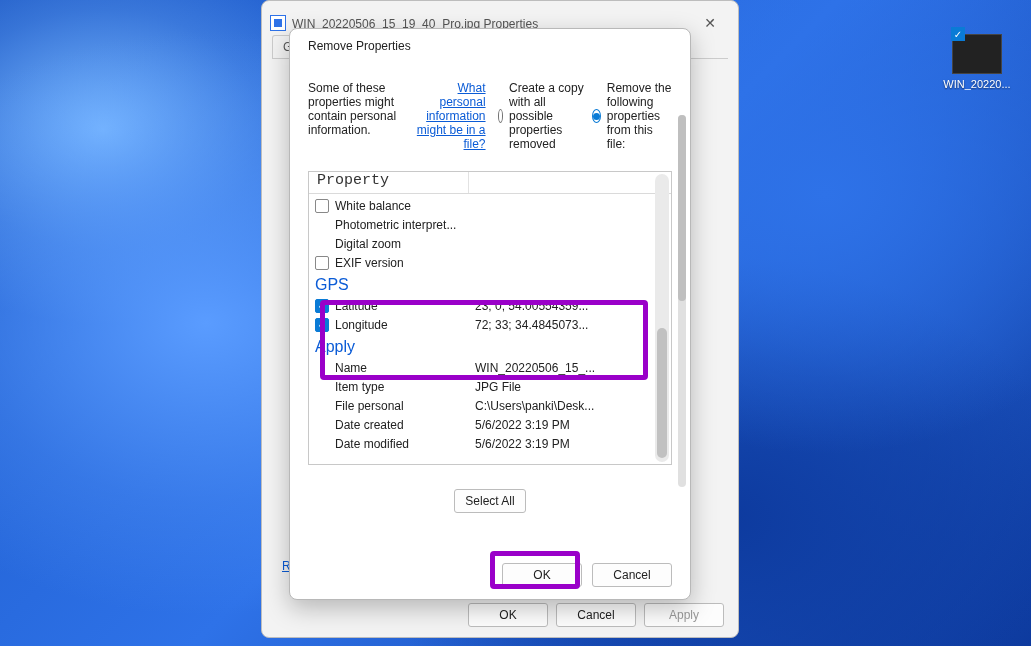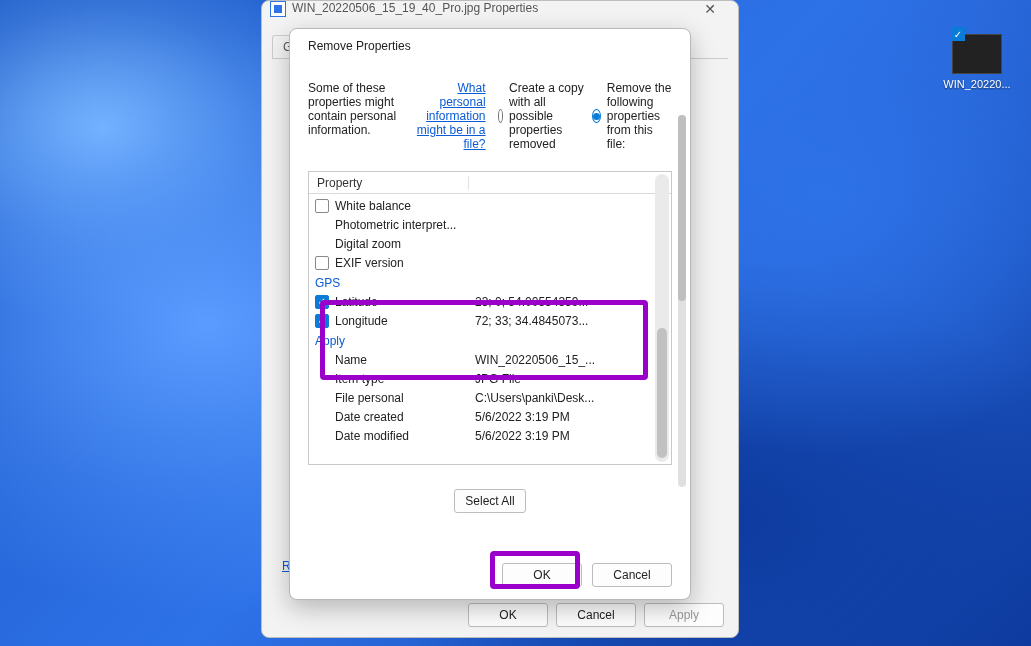--- a/index.html
+++ b/index.html
@@ -46,21 +46,21 @@
 .parent-window {
   position: absolute;
   left: 261px; top: 0px;
   width: 478px; height: 638px;
   background: #f3f3f3;
   border: 1px solid #bdbdbd;
   border-radius: 8px;
   display: flex; flex-direction: column;
 }
 .parent-titlebar {
-  display: flex; align-items: flex-start;
+  display: flex; align-items: flex-end;
   height: 30px; padding: 0 8px;
 }
 .parent-titlebar .file-icon {
   width: 16px; height: 16px; margin-right: 6px;
   background: white; border: 1px solid #2e72e8; position: relative;
 }
 .parent-titlebar .file-icon::after { content:""; position:absolute; inset:3px; background:#2e72e8; }
 .parent-titlebar .title { color: #555; font-size: 12px; flex: 1; }
 .parent-titlebar .close { width: 40px; text-align: center; color: #555; font-size: 14px; }
 .tab-row { padding: 4px 10px 0; display: flex; gap: 2px; }
@@ -108,37 +108,37 @@
 
 .grid-wrap {
   position: relative;
   margin: 4px 18px 0;
   border:1px solid #c8c8c8;
   height: 302px;
   display:flex; flex-direction:column;
 }
 .grid-head {
   display:flex; border-bottom:1px solid #dadada;
-  font-size:12px; color:#333; height:22px; align-items:center;
+  font-size:15px; color:#333; height:22px; font-family:Liberation Mono, monospace;
 }
 .grid-head .col { padding: 0 8px; }
 .col.prop { width: 160px; border-right:1px solid #e2e2e2; }
 .col.val { flex:1; }
 .grid-body { flex:1; overflow:hidden; padding: 2px 0 0; position:relative; }
 .row { display:flex; align-items:center; height:19px; font-size:12px; color:#222; padding-left: 6px; }
 .row .cb {
   width:14px; height:14px; border:1px solid #888; border-radius:2px; background:white;
   margin-right: 6px; flex-shrink:0;
   display:flex; align-items:center; justify-content:center;
 }
 .row .cb.blue { background:#0a7bd6; border-color:#0a7bd6; color:white; font-size:10px; }
 .row .indent { width:20px; flex-shrink:0; }
 .row .prop-text { width:140px; white-space:nowrap; overflow:hidden; text-overflow:ellipsis; }
 .row .val-text { flex:1; white-space:nowrap; overflow:hidden; text-overflow:ellipsis; padding-right:6px;}
-.group-head { color:#0a5bd6; font-size:12px; padding: 4px 4px 2px 6px; }
+.group-head { color:#0a5bd6; font-size:16px; padding: 4px 4px 2px 6px; }
 .group-head-row { display:flex; align-items:center; }
 .scrollbar {
   position:absolute; right:2px; top:2px; bottom:2px; width:14px;
   background:#eaeaea; border-radius:7px;
 }
 .thumb-sb { position:absolute; left:2px; right:2px; top:4px; height:80px; background:#c1c1c1; border-radius:5px;}
 
 .select-all-row { display:flex; justify-content:center; padding: 8px 18px 0; }
 .dialog-footer { display:flex; justify-content:flex-end; gap:10px; padding: 34px 18px 0; }
 

